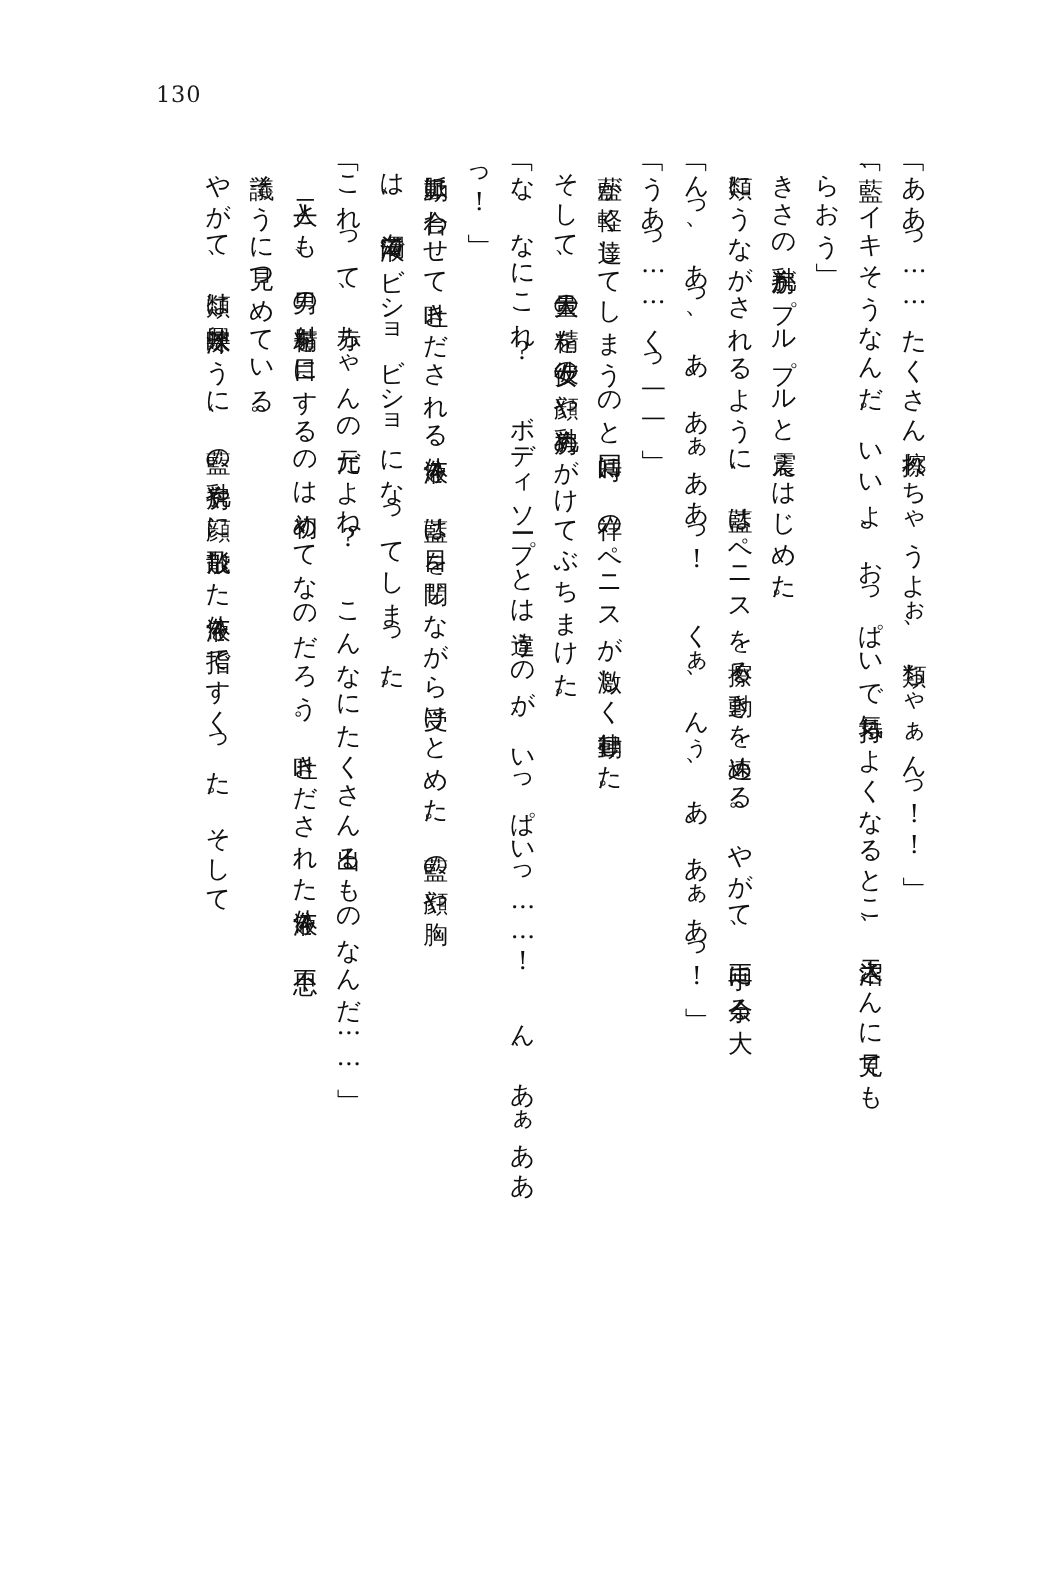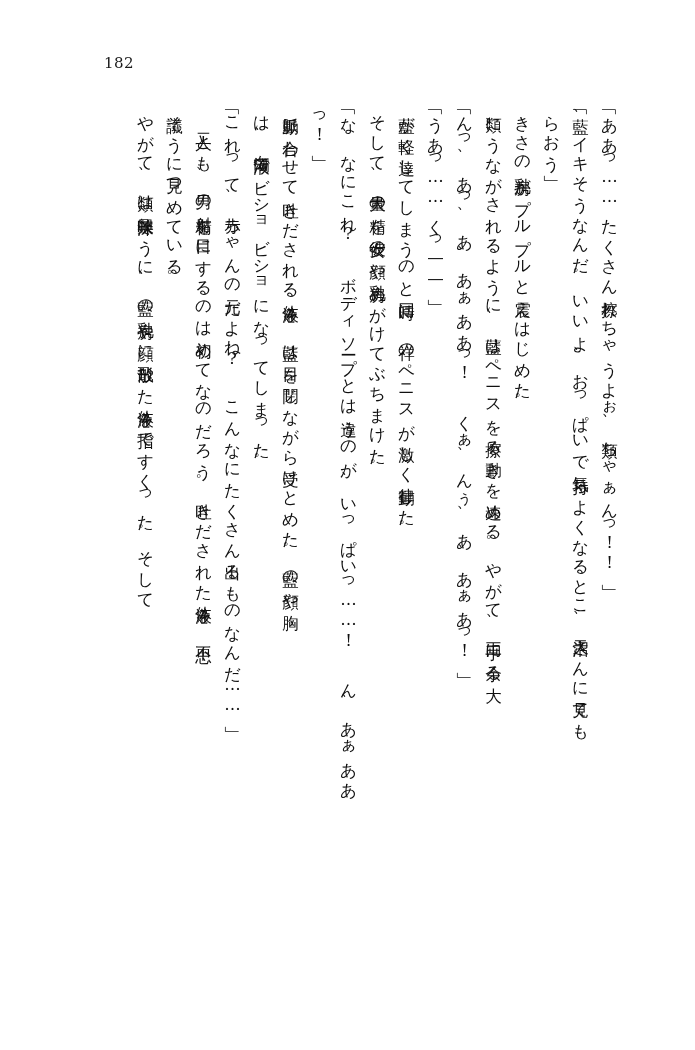--- a/index.html
+++ b/index.html
@@ -55,21 +55,21 @@
     font-feature-settings: "vert" 1;
   }
   .vline.indent {
     padding-top: 17px;
   }
 </style>
 </head>
 <body>
 
 <div class="page">
-  <div class="page-number">182</div>
+  <div class="page-number">130</div>
 
   <div class="text-block">
     <div class="vline">「ああっ……たくさん擦れちゃうよぉ、類ちゃぁんっ!!」</div>
     <div class="vline">「藍、イキそうなんだ。いいよ、おっぱいで気持ちよくなるとこ、天沼さんに見ても</div>
     <div class="vline">らおう」</div>
     <div class="vline">きさの乳房がプルプルと震えはじめた。</div>
     <div class="vline">類にうながされるように、藍はペニスを擦る動きを速める。やがて、両手に余る大</div>
     <div class="vline">「んっ、あっ、あ、あぁああっ! くぁ、んぅ、あ、あぁあっ!」</div>
     <div class="vline">「うあっ……くっ——」</div>
     <div class="vline">藍が軽く達してしまうのと同時に、祥のペニスが激しく律動した。</div>

